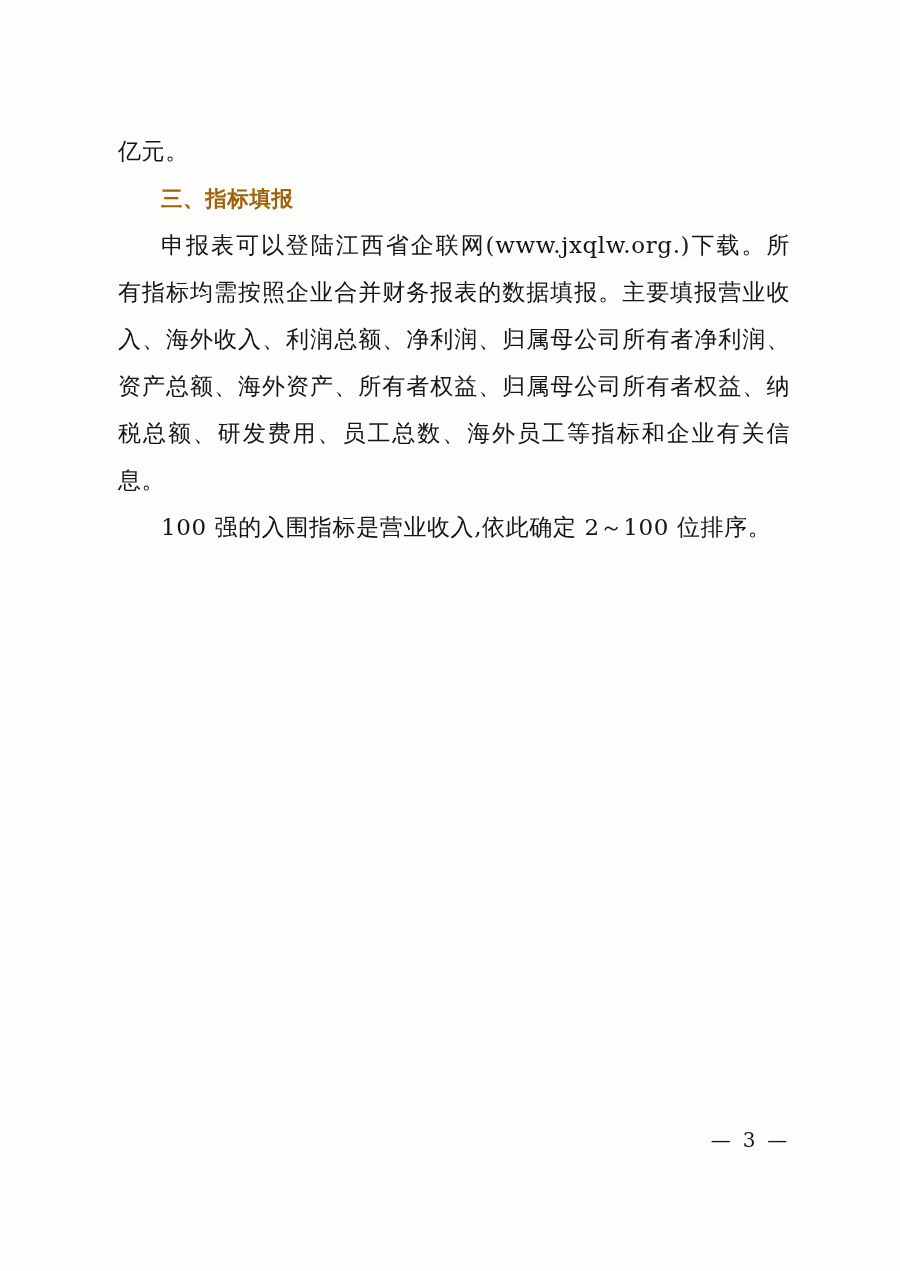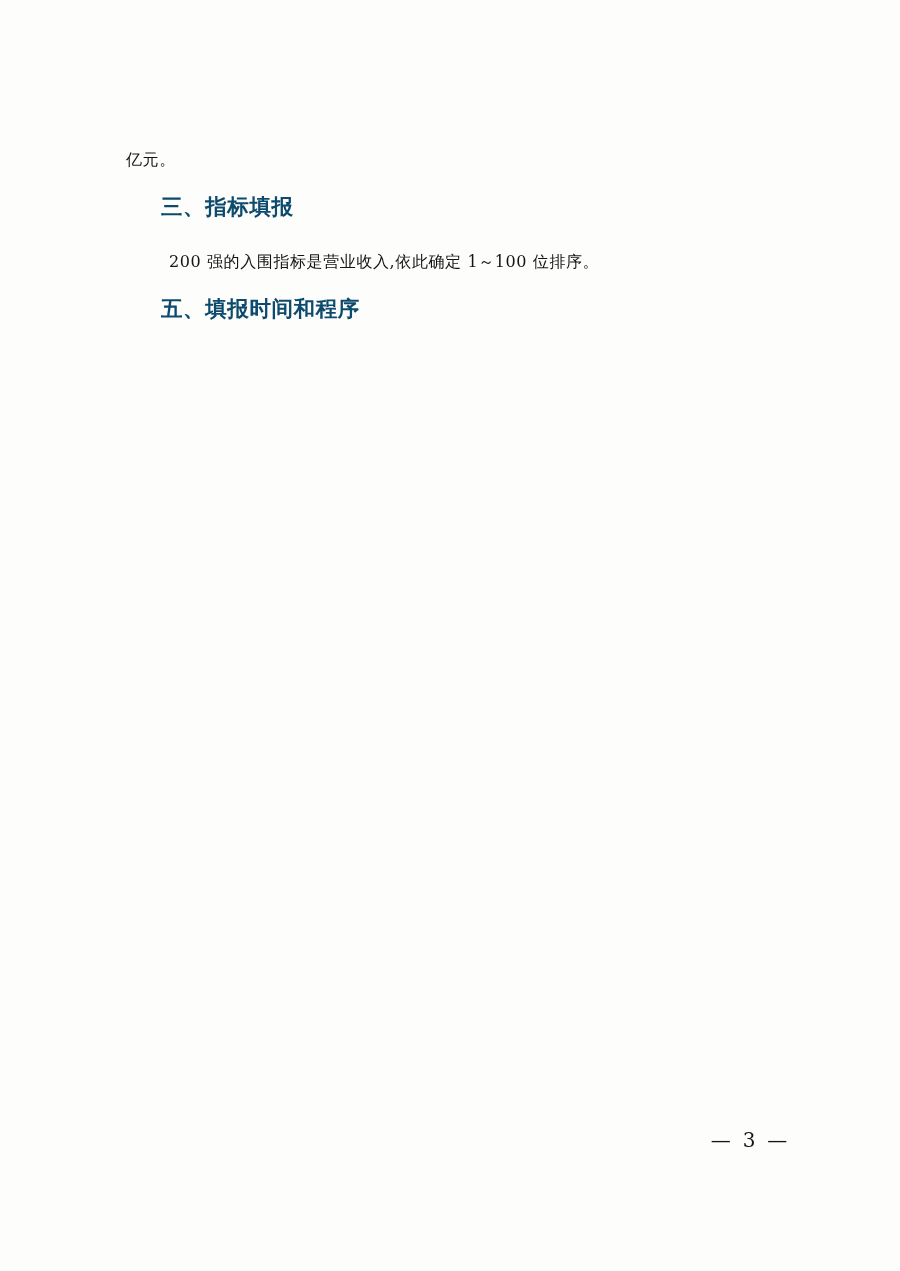--- a/index.html
+++ b/index.html
@@ -23,40 +23,40 @@
     height: 1271px;
     background: #fdfdfb;
   }
   .content {
     position: absolute;
     left: 118px;
     top: 128px;
     width: 672px;
   }
   .para {
-    font-size: 16px;
+    font-size: 23px;
     line-height: 47px;
     letter-spacing: 0.6px;
     text-align: justify;
     text-justify: inter-character;
-    margin: 8px;
+    margin: 0;
     color: #141414;
     font-family: "DejaVu Serif", "Liberation Serif", serif;
   }
   .indent {
     text-indent: 43px;
   }
   .heading {
     font-size: 21.5px;
     line-height: 47px;
     letter-spacing: 0.6px;
     margin: 0;
     text-indent: 43px;
     font-weight: bold;
-    color: #0c4a6e;
+    color: #a16207;
     font-family: "DejaVu Sans", "Liberation Sans", sans-serif;
   }
   .pagenum {
     position: absolute;
     left: 0;
     top: 1128px;
     width: 900px;
     text-align: center;
     font-size: 20px;
     letter-spacing: 2px;
@@ -79,27 +79,27 @@
 <body>
 
 <div class="page">
   <div class="content">
 
     <p class="para blk">亿元。</p>
 
 
     <p class="heading">三、指标填报</p>
 
+    <p class="para indent blk">申报表可以登陆江西省企联网(www.jxqlw.org.)下载。所有指标均需按照企业合并财务报表的数据填报。主要填报营业收入、海外收入、利润总额、净利润、归属母公司所有者净利润、资产总额、海外资产、所有者权益、归属母公司所有者权益、纳税总额、研发费用、员工总数、海外员工等指标和企业有关信息。</p>
 
-    <p class="para indent blk">200 强的入围指标是营业收入,依此确定 1～100 位排序。</p>
+    <p class="para indent blk">100 强的入围指标是营业收入,依此确定 2～100 位排序。</p>
 
 
 
 
-    <p class="heading">五、填报时间和程序</p>
 
   </div>
 
   <div class="pagenum">
     <span class="pagenum-inner">
       <span class="dash">—</span><span>3</span><span class="dash">—</span>
     </span>
   </div>
 </div>
 

